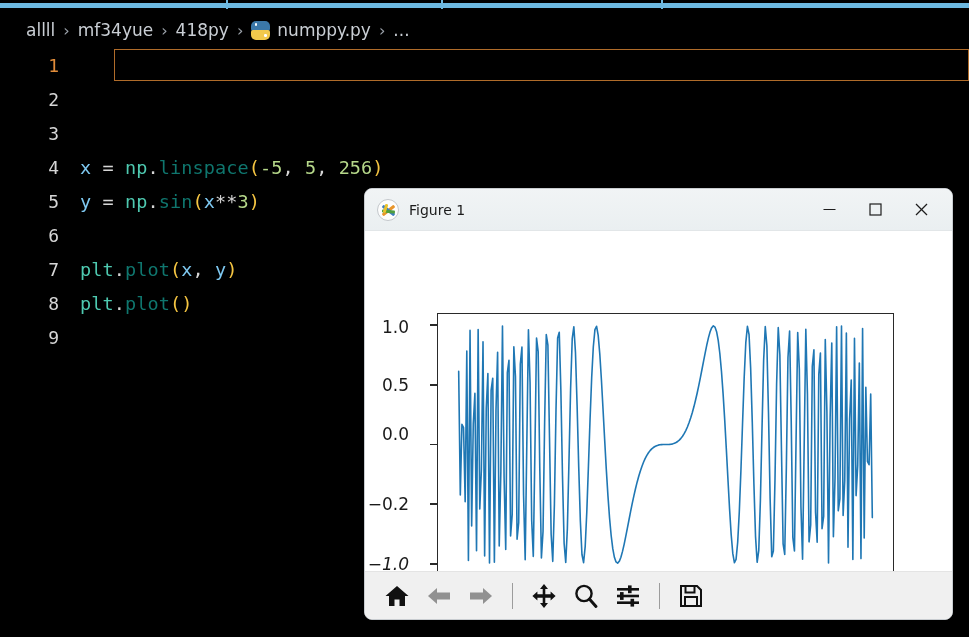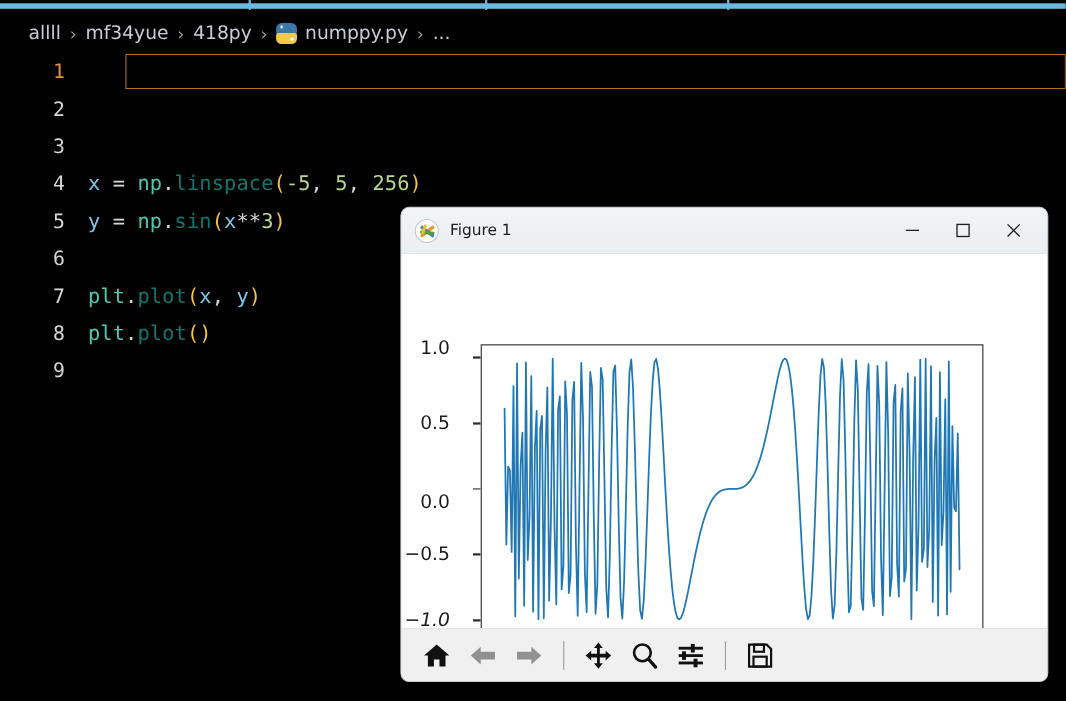--- a/index.html
+++ b/index.html
@@ -369,27 +369,27 @@
             <line x1="13" y1="2" x2="2" y2="13" stroke="currentColor" stroke-width="1.2"></line>
           </svg>
       </span>
     </div>
 
     <div class="fig-canvas">
 
       <div id="ytick-host">
           <div class="ytick-label" style="top: 333.045px; font-style: italic;">−1.0</div>
           <div class="ytick-mark" style="top: 332.245px;"></div>
-          <div class="ytick-label" style="top: 273.273px;">−0.5</div>
+          <div class="ytick-label" style="top: 273.273px;">−0.2</div>
           <div class="ytick-mark" style="top: 272.473px;"></div>
-          <div class="ytick-label" style="top: 226px;">0.0</div>
+          <div class="ytick-label" style="top: 203px;">0.0</div>
           <div class="ytick-mark" style="top: 212.7px;"></div>
           <div class="ytick-label" style="top: 153.727px;">0.5</div>
           <div class="ytick-mark" style="top: 152.927px;"></div>
-          <div class="ytick-label" style="top: 86px;">1.0</div>
+          <div class="ytick-label" style="top: 96px;">1.0</div>
           <div class="ytick-mark" style="top: 93.1545px;"></div>
         </div>
       <div id="xtick-host">
           <div class="xtick-label" style="left: 134.318px;">−4</div>
           <div class="xtick-mark" style="left: 133.518px;"></div>
           <div class="xtick-label" style="left: 217.409px;">−2</div>
           <div class="xtick-mark" style="left: 216.609px;"></div>
           <div class="xtick-label" style="left: 300.5px;">0</div>
           <div class="xtick-mark" style="left: 299.7px;"></div>
           <div class="xtick-label" style="left: 383.591px;">2</div>

